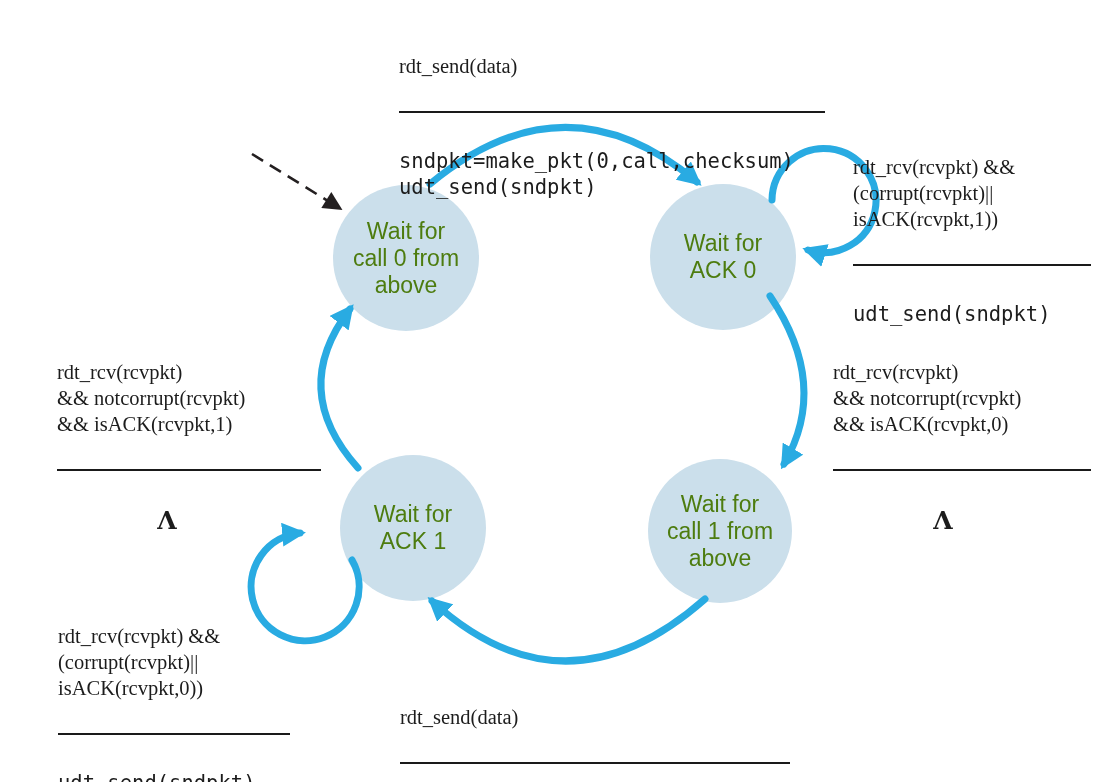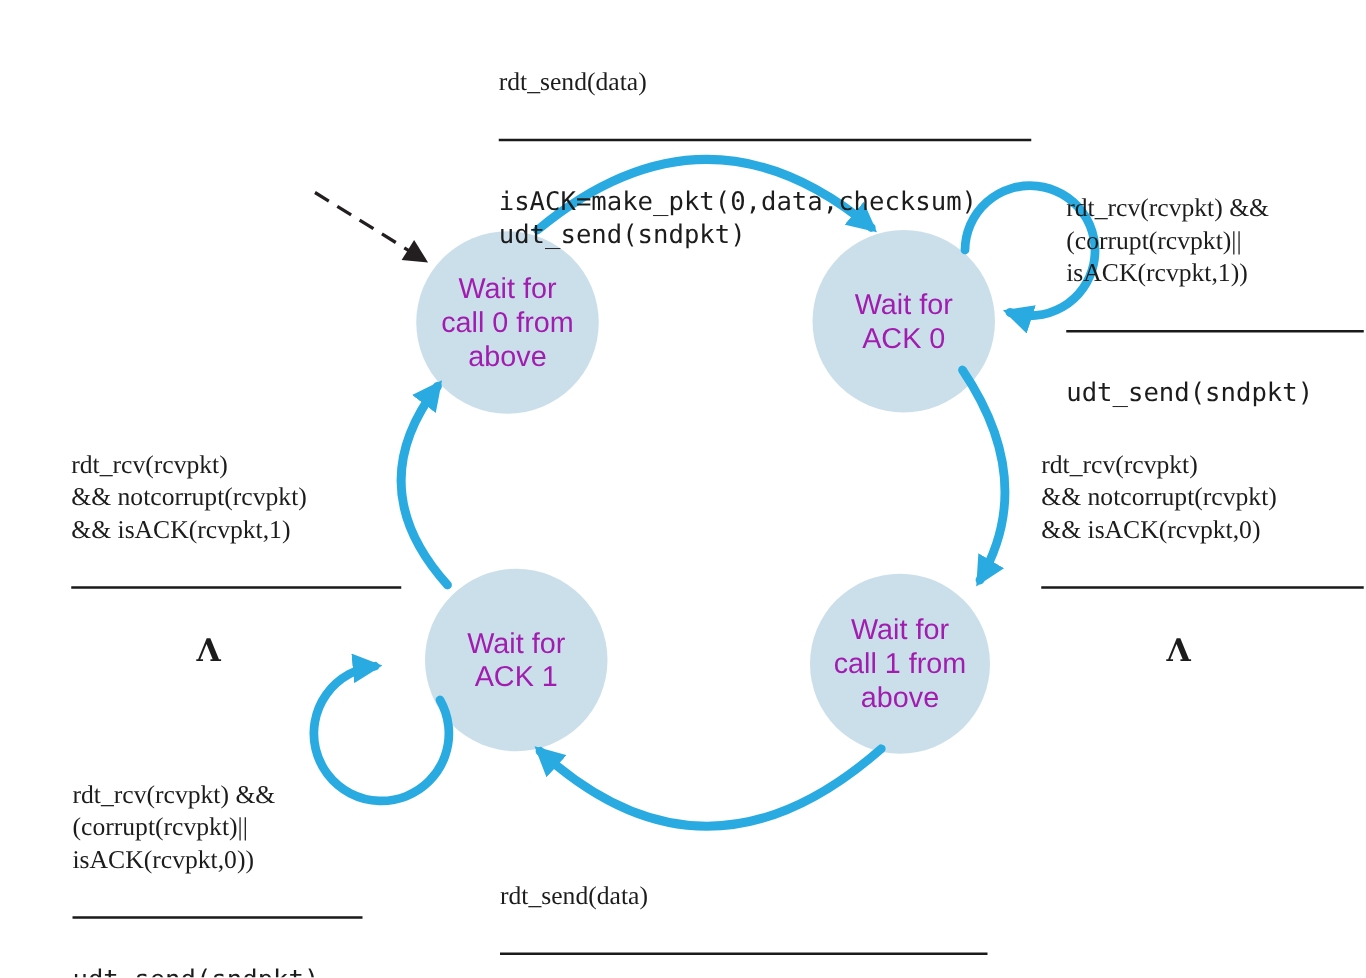--- a/index.html
+++ b/index.html
@@ -12,21 +12,21 @@
   }
   #fsm-svg{position:absolute;left:0;top:0;width:1093px;height:782px;}
   .state-label{
     position:absolute;
     transform:translate(-50%,-50%);
     text-align:center;
     white-space:pre-line;
     font-family:"Liberation Sans",sans-serif;
     font-size:23px;
     line-height:27px;
-    color:#a21caf;
+    color:#4d7c0f;
   }
   .tlabel{
     position:absolute;
     font-family:"DejaVu Sans Mono","Liberation Mono",monospace;
     font-size:20.5px;
     line-height:26px;
     color:#1c1c1c;
     white-space:pre-line;
   }
   .tlabel .cond{white-space:pre-line;font-family:Liberation Serif, serif;}
@@ -82,21 +82,21 @@
 ACK 0</div>
   <div class="state-label" style="left:720px;top:531px">Wait for
 call 1 from
 above</div>
   <div class="state-label" style="left:413px;top:528px">Wait for
 ACK 1</div>
 
   <div class="tlabel" style="left:399px;top:27px">
     <div class="cond">rdt_send(data)</div>
     <div class="rule" style="width:426px"></div>
-    <div class="act">isACK=make_pkt(0,data,checksum)
+    <div class="act">sndpkt=make_pkt(0,call,checksum)
 udt_send(sndpkt)</div>
   </div>
 
   <div class="tlabel" style="left:853px;top:128px">
     <div class="cond">rdt_rcv(rcvpkt) &amp;&amp;
 (corrupt(rcvpkt)||
 isACK(rcvpkt,1))</div>
     <div class="rule" style="width:238px"></div>
     <div class="act">udt_send(sndpkt)</div>
   </div>

